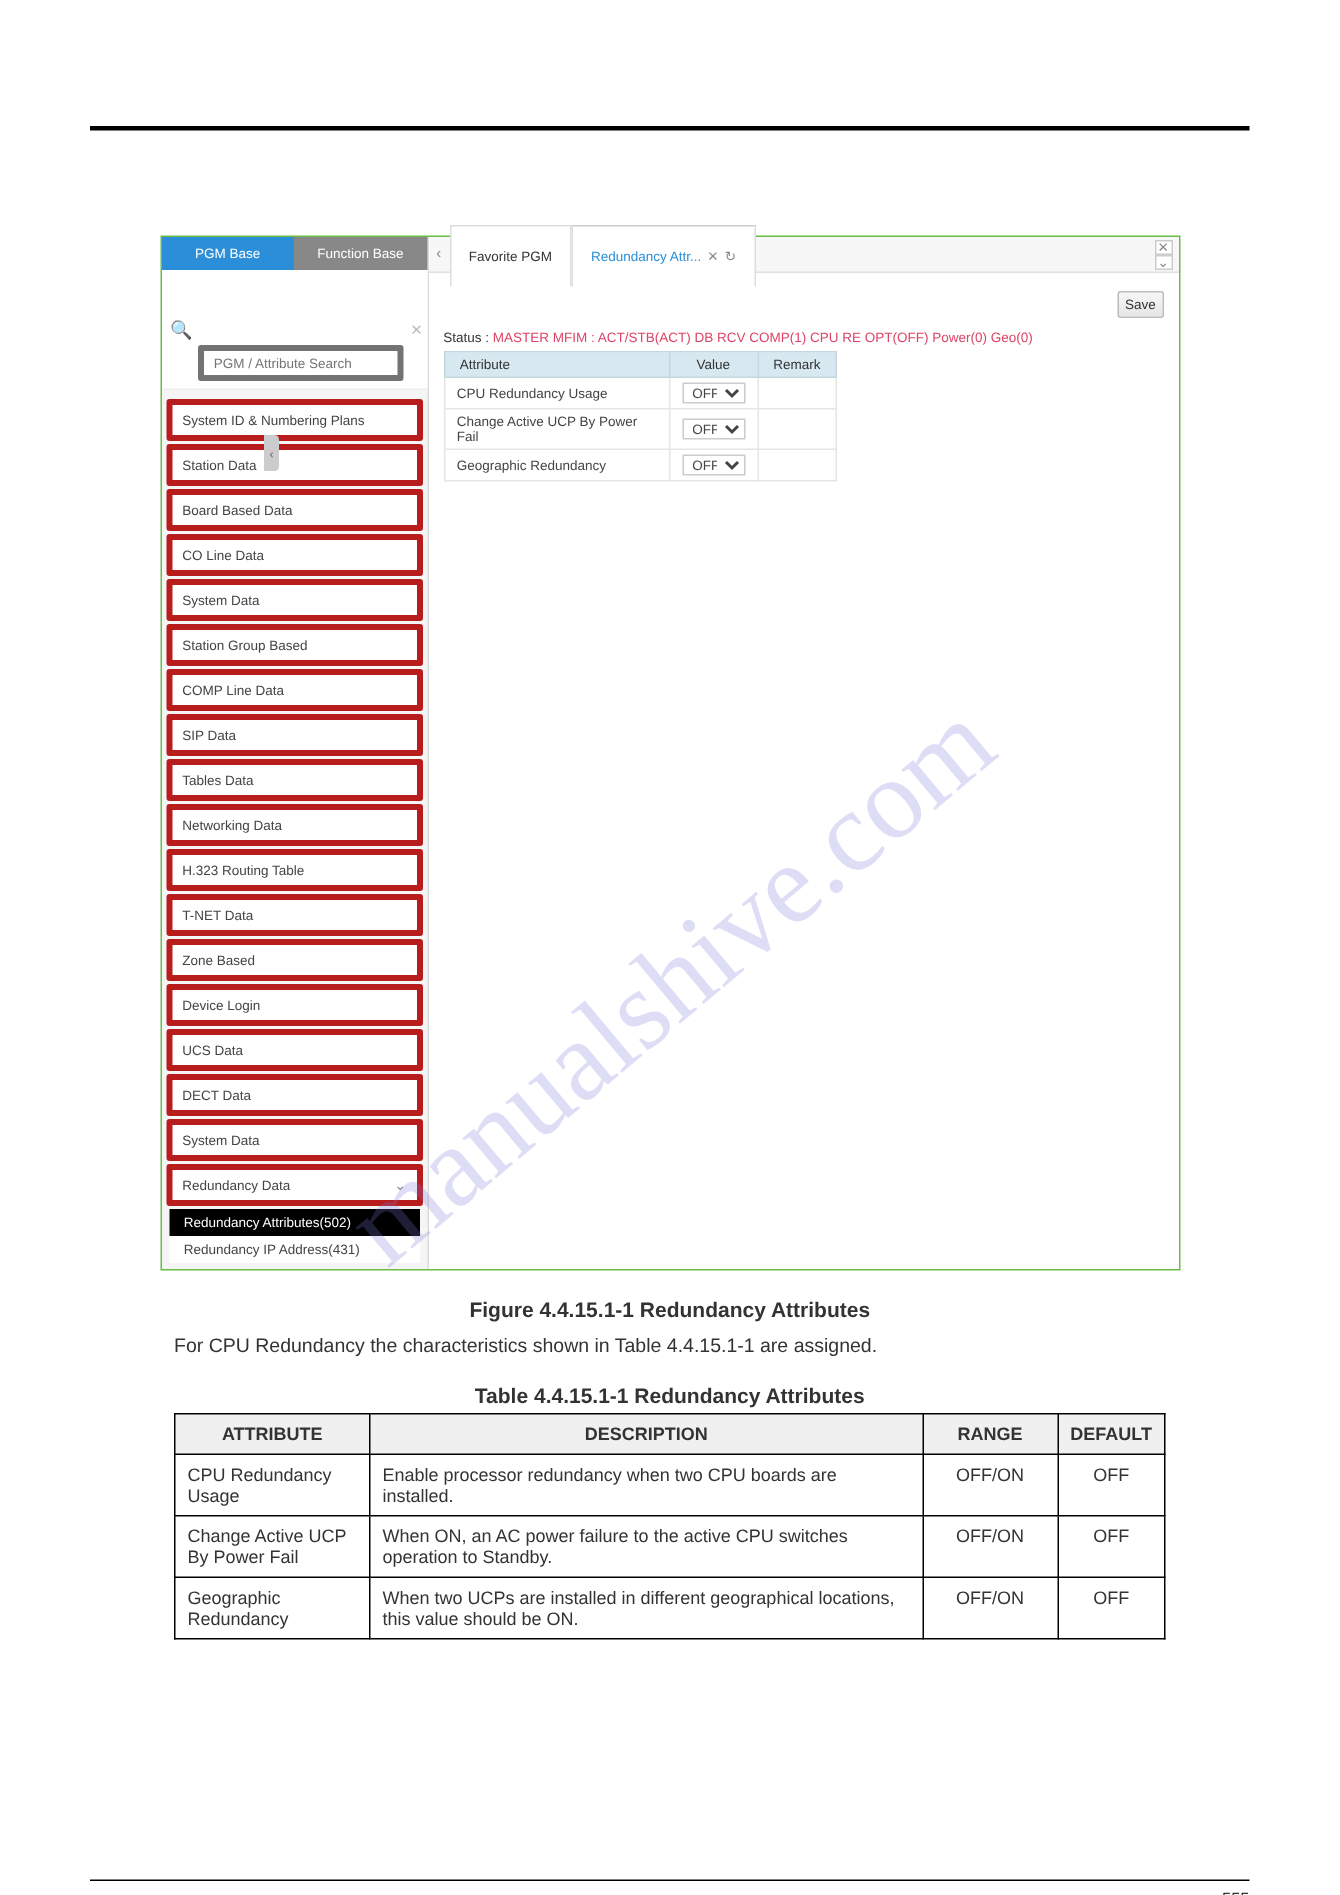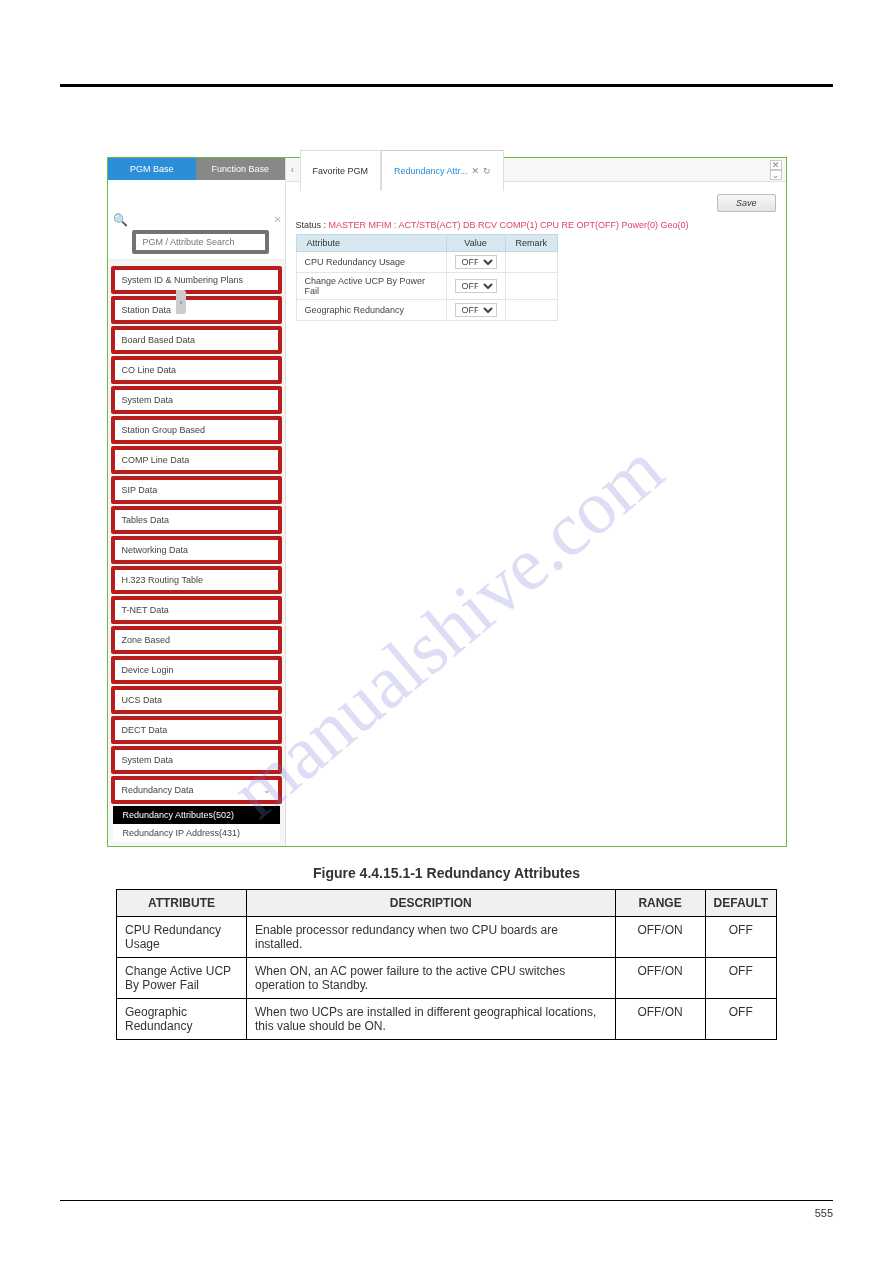--- a/index.html
+++ b/index.html
@@ -24,21 +24,21 @@
 .collapse-handle { position: absolute; left: 176px; top: 290px; width: 10px; height: 24px; background: #ccc; border-radius: 0 3px 3px 0; display: flex; align-items: center; justify-content: center; font-size: 8px; color: #666; cursor: pointer; }
 .main { flex: 1; background: #fff; position: relative; padding: 0; }
 .tabbar { display: flex; align-items: center; border-bottom: 1px solid #e0e0e0; background: #f7f7f7; height: 24px; position: relative; }
 .tabbar-prev { width: 14px; text-align: center; font-size: 10px; color: #888; cursor: pointer; }
 .filetab { padding: 20px 12px; font-size: 9px; background: #fff; border: 1px solid #ddd; border-bottom: none; margin-top: 2px; height: 22px; display: flex; align-items: center; }
 .filetab.active { color: #2a8fd8; border-top: 1px solid #ccc; position: relative; }
 .filetab-close { font-size: 9px; color: #888; margin-left: 4px; cursor: pointer; }
 .tabbar-icons { position: absolute; right: 4px; top: 2px; display: flex; flex-direction: column; }
 .tabbar-icons span { font-size: 9px; color: #888; border: 1px solid #ccc; width: 12px; height: 10px; display: flex; align-items: center; justify-content: center; cursor: pointer; background: #fff; }
 .save-row { display: flex; justify-content: flex-end; padding: 12px 10px 8px 10px; }
-.save-btn { background: linear-gradient(#f7f7f7,#e5e5e5); border: 1px solid #bbb; border-radius: 2px; padding: 3px 18px; font-size: 9px; cursor: pointer; color: #333; font-style: italic; }
+.save-btn { background: linear-gradient(#f7f7f7,#e5e5e5); border: 1px solid #bbb; border-radius: 2px; padding: 3px 4px; font-size: 9px; cursor: pointer; color: #333; }
 .status-line { padding: 0 10px 4px 10px; font-size: 9px; }
 .status-label { color: #333; }
 .status-value { color: #d46; }
 .datatable { margin: 0 10px; border-collapse: collapse; }
 .datatable th { background: #d7e8f0; border: 1px solid #c3d7e0; padding: 3px 10px; font-size: 9px; font-weight: normal; color: #333; }
 .datatable td { border: 1px solid #e5e5e5; padding: 3px 8px; font-size: 9px; color: #444; background: #fff; }
 .col-attr { width: 150px; text-align: left; }
 .col-value { width: 44px; text-align: center; }
 .col-remark { width: 44px; text-align: center; }
 .val-select { border: 1px solid #ccc; font-size: 9px; padding: 0 2px; color: #444; background: #fff; width: 42px; }
@@ -144,20 +144,22 @@
           <td class="col-value"><select class="val-select"><option>OFF</option></select></td>
           <td class="col-remark"></td>
         </tr>
       </tbody>
         </table>
       <div style="height:320px;"></div>
     </div>
   </div>
 
   <div class="figure-caption">Figure 4.4.15.1-1 Redundancy Attributes</div>
+  <div class="below-text">For CPU Redundancy the characteristics shown in Table 4.4.15.1-1 are assigned.</div>
+  <div class="figure-caption" style="margin-bottom:4px;">Table 4.4.15.1-1 Redundancy Attributes</div>
 
   <table class="ref-table">
     <tbody>
         <tr>
       <th>ATTRIBUTE</th>
       <th>DESCRIPTION</th>
       <th>RANGE</th>
       <th>DEFAULT</th>
     </tr>
     <tr>

